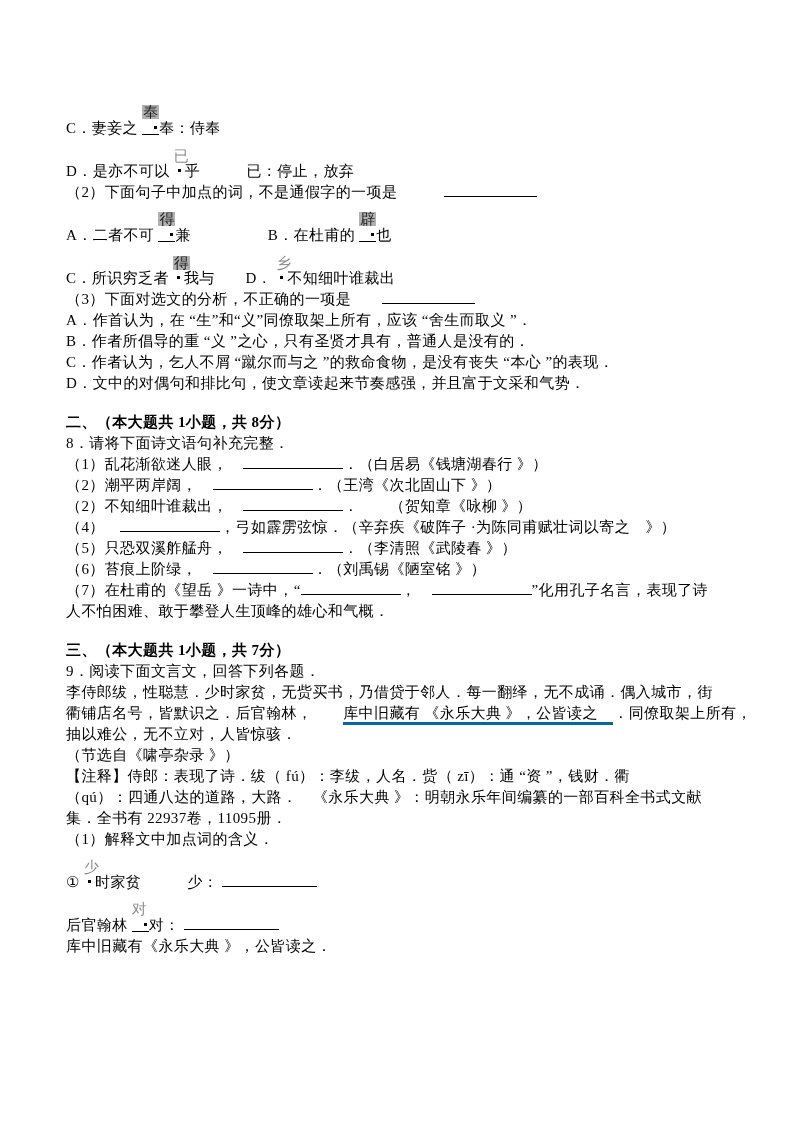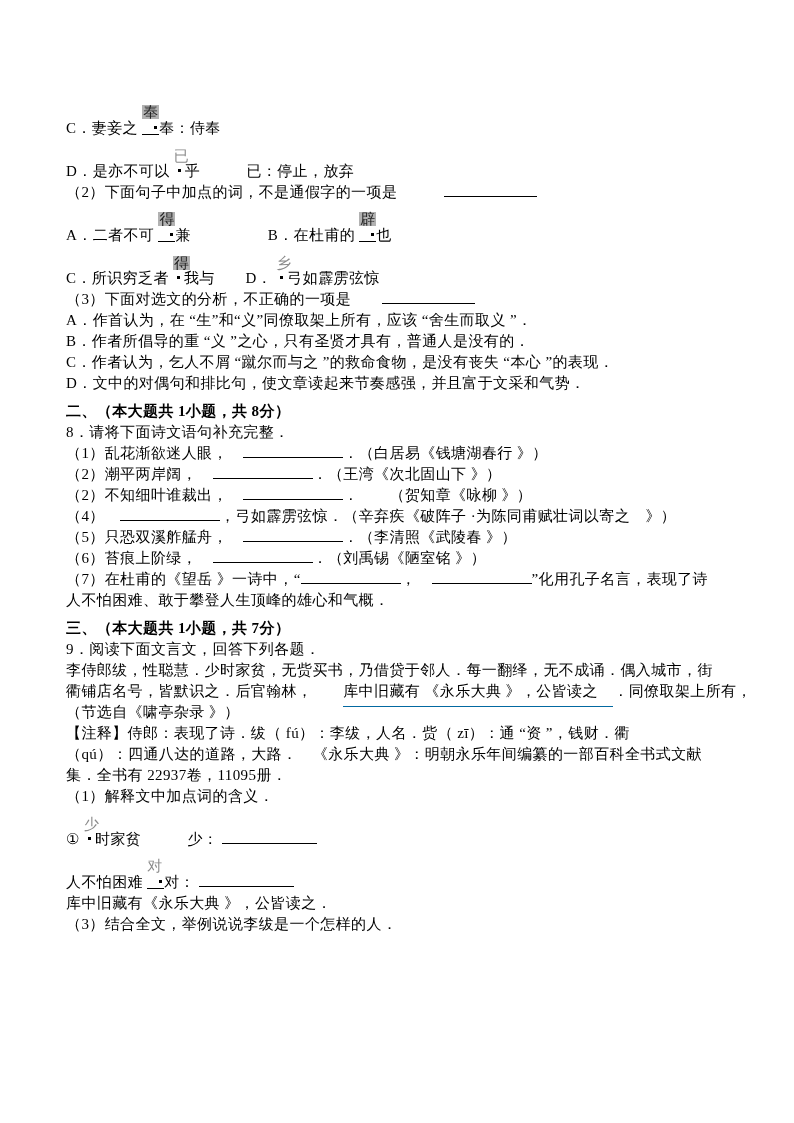--- a/index.html
+++ b/index.html
@@ -14,21 +14,21 @@
     overflow:hidden;
   }
   .line {
     font-size:15px;
     line-height:21px;
     color:#000000;
     letter-spacing:0.4px;
     white-space:nowrap;
   }
   .line.ruby-line { padding-top:22px; }
-  .line.gap { margin-top:7px; }
+  .line.gap { margin-top:18px; }
   .line.bold { font-weight:bold; }
 
   
   .annot {
     position:relative;
     display:inline-block;
     height:14px; line-height:14px;
     vertical-align:baseline;
   }
   .annot.ul {
@@ -60,52 +60,52 @@
 
   
   .blank {
     display:inline-block;
     border-bottom:1px solid #000;
     height:13px;
     vertical-align:baseline;
   }
 
   
-  .uline { border-bottom:1px solid #0369a1; padding-bottom:7px; }
+  .uline { border-bottom:3px solid #0369a1; padding-bottom:1px; }
 </style>
 </head>
 <body>
 
 <div class="page" style="background: rgb(255, 255, 255);">
     <div class="line ruby-line"><span class="tx">C．妻妾之 </span><span class="annot ul"><span class="ruby sh">奉</span><span class="dot"></span></span><span class="tx">奉：侍奉</span></div>
     <div class="line ruby-line"><span class="tx">D．是亦不可以 </span><span class="annot"><span class="ruby">已</span><span class="dot"></span></span><span class="tx">乎　　　已：停止，放弃</span></div>
     <div class="line"><span class="tx">（2）下面句子中加点的词，不是通假字的一项是　　　</span><span class="blank" style="width: 93px;"></span></div>
     <div class="line ruby-line"><span class="tx">A．二者不可 </span><span class="annot ul"><span class="ruby sh">得</span><span class="dot"></span></span><span class="tx">兼　　　　　B．在杜甫的 </span><span class="annot ul"><span class="ruby sh">辟</span><span class="dot"></span></span><span class="tx">也</span></div>
-    <div class="line ruby-line"><span class="tx">C．所识穷乏者 </span><span class="annot"><span class="ruby sh">得</span><span class="dot"></span></span><span class="tx">我与　　D． </span><span class="annot"><span class="ruby">乡</span><span class="dot"></span></span><span class="tx">弓如霹雳弦惊</span></div>
+    <div class="line ruby-line"><span class="tx">C．所识穷乏者 </span><span class="annot"><span class="ruby sh">得</span><span class="dot"></span></span><span class="tx">我与　　D． </span><span class="annot"><span class="ruby">乡</span><span class="dot"></span></span><span class="tx">不知细叶谁裁出</span></div>
     <div class="line"><span class="tx">（3）下面对选文的分析，不正确的一项是　　</span><span class="blank" style="width: 93px;"></span></div>
     <div class="line"><span class="tx">A．作首认为，在 “生”和“义”同僚取架上所有，应该 “舍生而取义 ”．</span></div>
     <div class="line"><span class="tx">B．作者所倡导的重 “义 ”之心，只有圣贤才具有，普通人是没有的．</span></div>
     <div class="line"><span class="tx">C．作者认为，乞人不屑 “蹴尔而与之 ”的救命食物，是没有丧失 “本心 ”的表现．</span></div>
     <div class="line"><span class="tx">D．文中的对偶句和排比句，使文章读起来节奏感强，并且富于文采和气势．</span></div>
     <div class="line bold gap"><span class="tx">二、（本大题共 1小题，共 8分）</span></div>
     <div class="line"><span class="tx">8．请将下面诗文语句补充完整．</span></div>
     <div class="line"><span class="tx">（1）乱花渐欲迷人眼，　</span><span class="blank" style="width: 100px;"></span><span class="tx">．（白居易《钱塘湖春行 》）</span></div>
     <div class="line"><span class="tx">（2）潮平两岸阔，　</span><span class="blank" style="width: 100px;"></span><span class="tx">．（王湾《次北固山下 》）</span></div>
     <div class="line"><span class="tx">（2）不知细叶谁裁出，　</span><span class="blank" style="width: 100px;"></span><span class="tx">．　　（贺知章《咏柳 》）</span></div>
     <div class="line"><span class="tx">（4）　</span><span class="blank" style="width: 100px;"></span><span class="tx">，弓如霹雳弦惊．（辛弃疾《破阵子 ·为陈同甫赋壮词以寄之　》）</span></div>
     <div class="line"><span class="tx">（5）只恐双溪舴艋舟，　</span><span class="blank" style="width: 100px;"></span><span class="tx">．（李清照《武陵春 》）</span></div>
     <div class="line"><span class="tx">（6）苔痕上阶绿，　</span><span class="blank" style="width: 100px;"></span><span class="tx">．（刘禹锡《陋室铭 》）</span></div>
     <div class="line"><span class="tx">（7）在杜甫的《望岳 》一诗中，“</span><span class="blank" style="width: 100px;"></span><span class="tx">，　</span><span class="blank" style="width: 100px;"></span><span class="tx">”化用孔子名言，表现了诗</span></div>
     <div class="line"><span class="tx">人不怕困难、敢于攀登人生顶峰的雄心和气概．</span></div>
     <div class="line bold gap"><span class="tx">三、（本大题共 1小题，共 7分）</span></div>
     <div class="line"><span class="tx">9．阅读下面文言文，回答下列各题．</span></div>
     <div class="line"><span class="tx">李侍郎绂，性聪慧．少时家贫，无赀买书，乃借贷于邻人．每一翻绎，无不成诵．偶入城市，街</span></div>
     <div class="line"><span class="tx">衢铺店名号，皆默识之．后官翰林，　　</span><span class="uline">库中旧藏有 《永乐大典 》，公皆读之　</span><span class="tx">．同僚取架上所有，</span></div>
+    <div class="line"><span class="tx">抽以难公，无不立对，人皆惊骇．</span></div>
     <div class="line"><span class="tx">（节选自《啸亭杂录 》）</span></div>
     <div class="line"><span class="tx">【注释】侍郎：表现了诗．绂（ fú）：李绂，人名．赀（ zī）：通 “资 ”，钱财．衢</span></div>
     <div class="line"><span class="tx">（qú）：四通八达的道路，大路．　《永乐大典 》：明朝永乐年间编纂的一部百科全书式文献</span></div>
     <div class="line"><span class="tx">集．全书有 22937卷，11095册．</span></div>
     <div class="line"><span class="tx">（1）解释文中加点词的含义．</span></div>
     <div class="line ruby-line"><span class="tx">① </span><span class="annot"><span class="ruby">少</span><span class="dot"></span></span><span class="tx">时家贫　　　少： </span><span class="blank" style="width: 95px;"></span></div>
-    <div class="line ruby-line"><span class="tx">人不怕困难 </span><span class="annot ul"><span class="ruby">对</span><span class="dot"></span></span><span class="tx">对： </span><span class="blank" style="width: 95px;"></span></div>
+    <div class="line ruby-line"><span class="tx">后官翰林 </span><span class="annot ul"><span class="ruby">对</span><span class="dot"></span></span><span class="tx">对： </span><span class="blank" style="width: 95px;"></span></div>
     <div class="line"><span class="tx">库中旧藏有《永乐大典 》，公皆读之．</span></div>
-    <div class="line"><span class="tx">（3）结合全文，举例说说李绂是一个怎样的人．</span></div>
   </div>
 
 </body></html>

